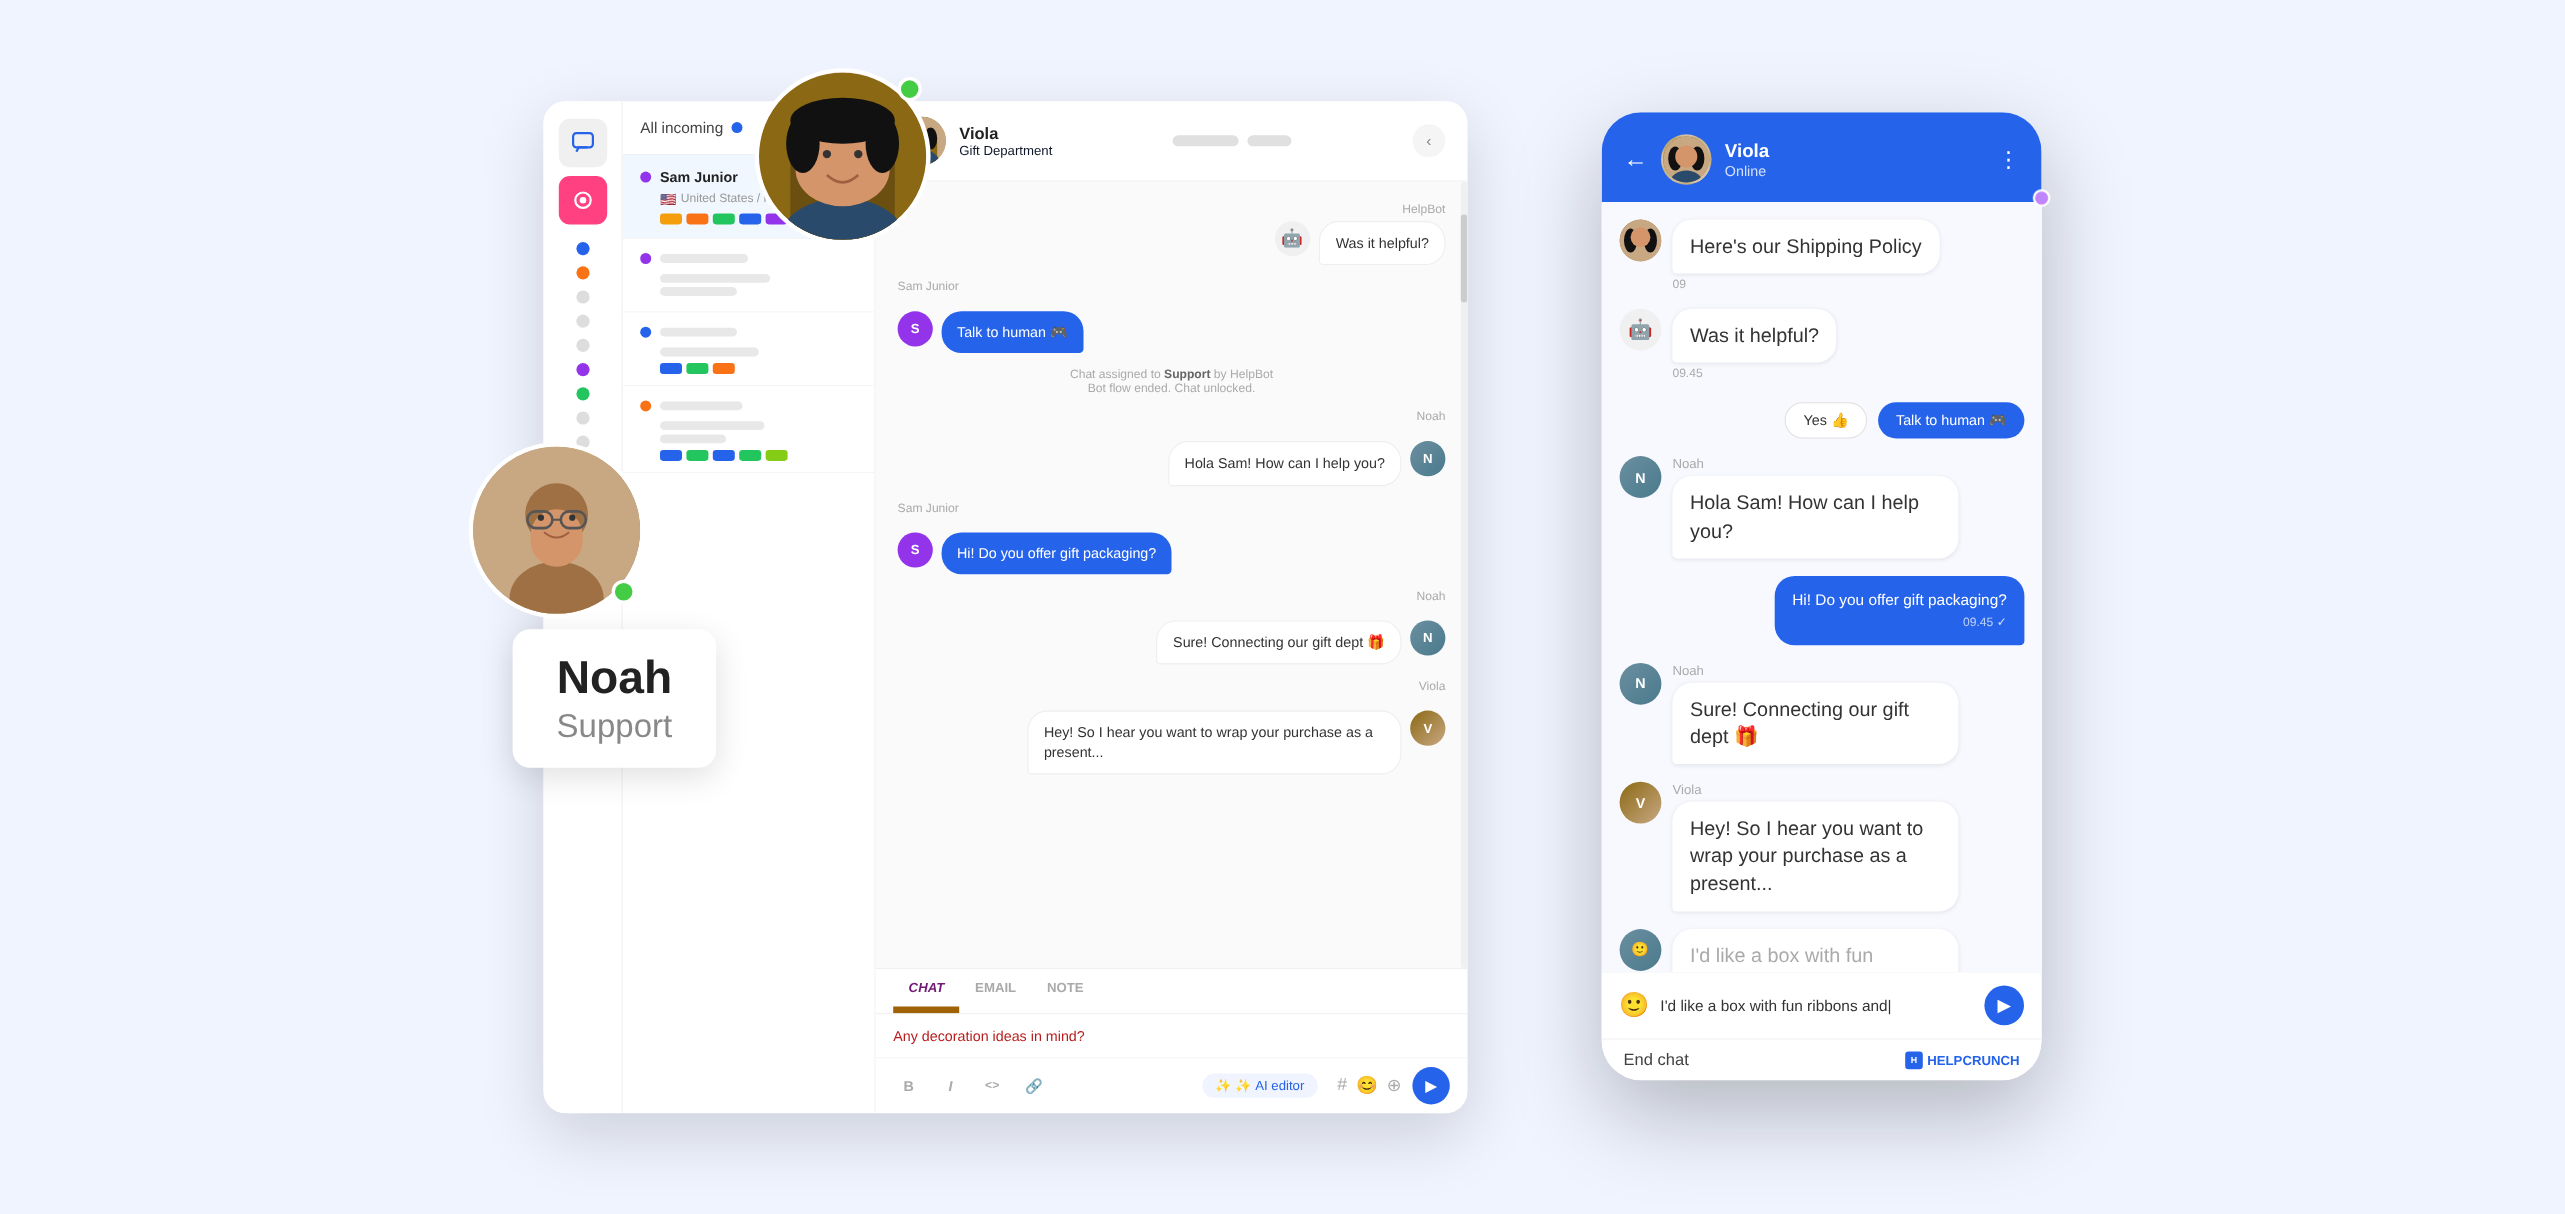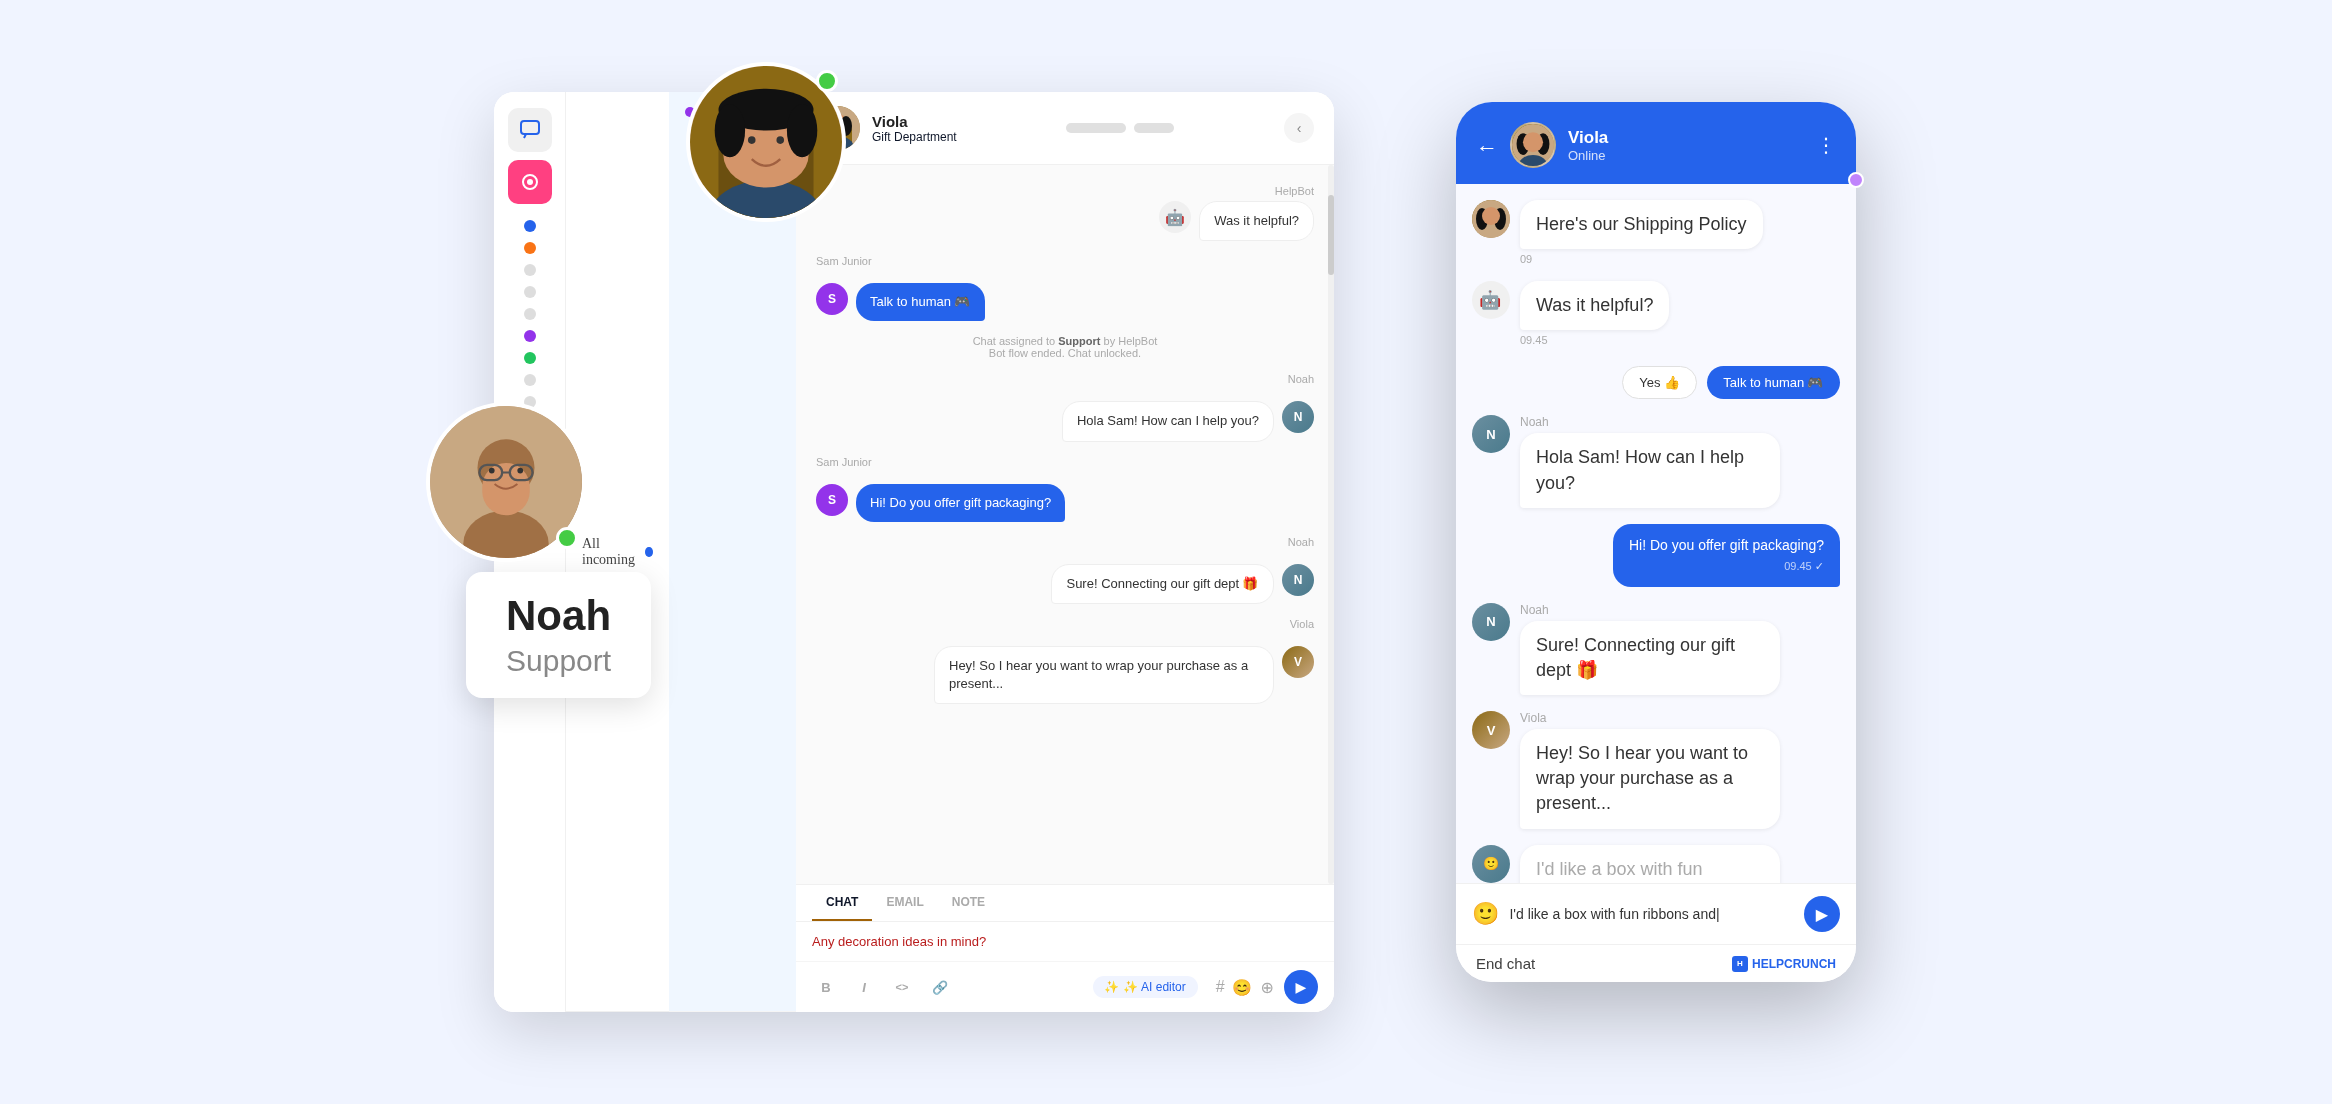--- a/index.html
+++ b/index.html
@@ -163,22 +163,21 @@
     .sidebar-dot.blue-dot { background: #2563eb; }
     .sidebar-dot.orange-dot { background: #f97316; }
     .sidebar-dot.purple-dot { background: #9333ea; }
     .sidebar-dot.green-dot-s { background: #22c55e; }
 
     
     .conv-list {
       width: 230px;
       border-right: 1px solid #f0f0f0;
       display: flex;
-      flex-direction: row;
-      font-family: Liberation Serif, serif;
+      flex-direction: column;
     }
     .conv-list-header {
       padding: 16px;
       border-bottom: 1px solid #f0f0f0;
       display: flex;
       align-items: center;
       gap: 8px;
     }
     .conv-list-header span {
       font-size: 14px;
@@ -414,22 +413,23 @@
     }
     .chat-tab {
       padding: 10px 14px;
       font-size: 12px;
       font-weight: 600;
       color: #aaa;
       cursor: pointer;
       border-bottom: 2px solid transparent;
     }
     .chat-tab.active {
-      color: #0f172a;
-      border-bottom: 2px solid #a16207;
+      color: #701a75;
+      border-bottom: 6px solid #a16207;
+      font-style: italic;
     }
     .chat-input-box {
       padding: 12px 16px;
       font-size: 13px;
       color: #b91c1c;
     }
     .chat-toolbar {
       display: flex;
       align-items: center;
       padding: 8px 16px;

